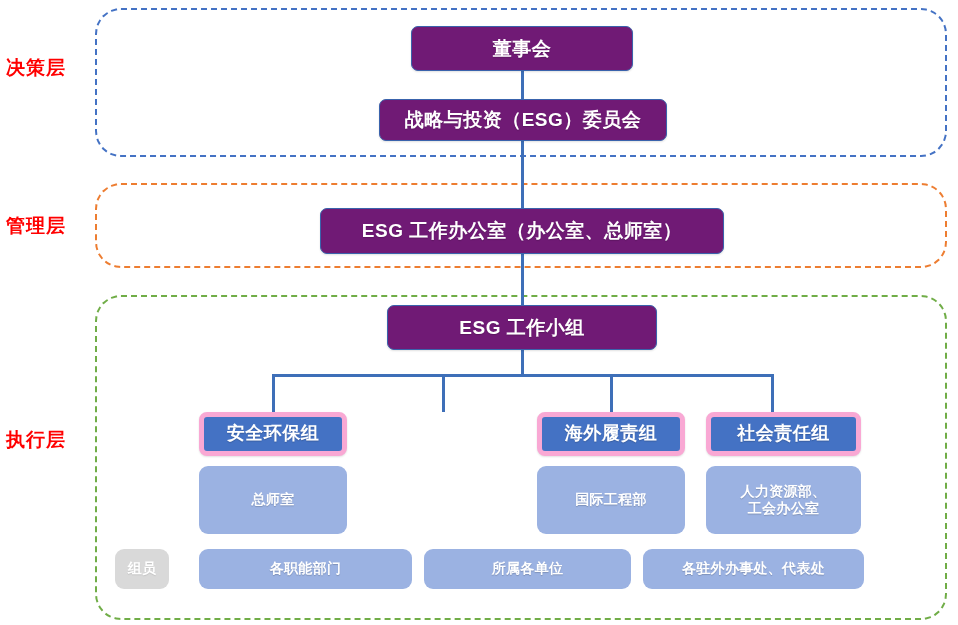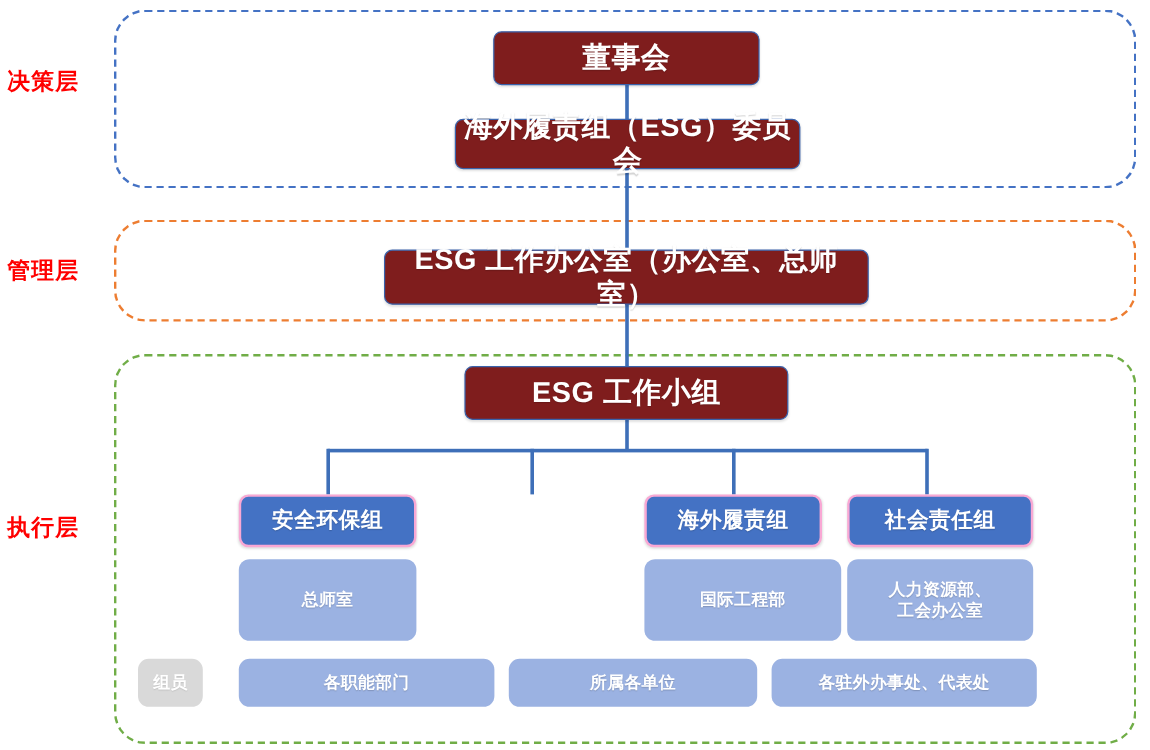--- a/index.html
+++ b/index.html
@@ -43,29 +43,29 @@
     display:flex;align-items:center;justify-content:center;
     text-align:center;
     color:#ffffff;
     font-weight:bold;
     border-radius:7px;
     line-height:1.22;
     text-shadow:0 1px 1px rgba(0,0,0,0.18);
     font-family:"Liberation Sans","DejaVu Sans",sans-serif;
   }
   .node-primary{
-    background:#7f1d1d;
+    background:#701a75;
     border:1px solid #3A63AC;
-    font-size:24px;
+    font-size:19px;
     letter-spacing:0.5px;
     box-shadow:0 1px 2px rgba(0,0,0,0.12);
   }
   .node-group{
     background:#4472C4;
-    border:2px solid #f9a8d4;
+    border:5px solid #f9a8d4;
     font-size:18px;
     letter-spacing:0.5px;
     border-radius:8px;
     box-shadow:0 1px 2px rgba(0,0,0,0.12);
   }
   .node-member{
     background:#9BB2E2;
     border:none;
     font-size:14px;
     border-radius:9px;
@@ -104,35 +104,35 @@
   <div class="line vline" style="left:521px;top:348px;height:28px;"></div>
   <div class="line hline" style="left:273px;top:374px;width:500px;"></div>
 
   <div class="line vline" style="left:272px;top:374px;height:38px;"></div>
   <div class="line vline" style="left:442px;top:374px;height:38px;"></div>
   <div class="line vline" style="left:610px;top:374px;height:38px;"></div>
   <div class="line vline" style="left:771px;top:374px;height:38px;"></div>
 
   <div class="node node-primary" style="left:411px;top:26px;width:222px;height:45px;">董事会</div>
 
-  <div class="node node-primary" style="left:379px;top:99px;width:288px;height:42px;">海外履责组（ESG）委员会</div>
+  <div class="node node-primary" style="left:379px;top:99px;width:288px;height:42px;">战略与投资（ESG）委员会</div>
 
   <div class="node node-primary" style="left:320px;top:208px;width:404px;height:46px;">ESG 工作办公室（办公室、总师室）</div>
 
   <div class="node node-primary" style="left:387px;top:305px;width:270px;height:45px;">ESG 工作小组</div>
 
   <div class="node node-rowlabel" style="left:115px;top:549px;width:54px;height:40px;">组员</div>
 
   <div class="node node-group" style="left:199px;top:412px;width:148px;height:44px;">安全环保组</div>
   <div class="node node-member two-line" style="left:199px;top:466px;width:148px;height:68px;">总师室</div>
   <div class="node node-member" style="left:199px;top:549px;width:213px;height:40px;">各职能部门</div>
 
   <div class="node node-member" style="left:424px;top:549px;width:207px;height:40px;">所属各单位</div>
 
   <div class="node node-group" style="left:537px;top:412px;width:148px;height:44px;">海外履责组</div>
-  <div class="node node-member two-line" style="left:537px;top:466px;width:164px;height:68px;">国际工程部</div>
+  <div class="node node-member two-line" style="left:537px;top:466px;width:148px;height:68px;">国际工程部</div>
   <div class="node node-member" style="left:643px;top:549px;width:221px;height:40px;">各驻外办事处、代表处</div>
 
   <div class="node node-group" style="left:706px;top:412px;width:155px;height:44px;">社会责任组</div>
   <div class="node node-member two-line" style="left:706px;top:466px;width:155px;height:68px;">人力资源部、
 工会办公室</div>
 
 </div>
 
 </body></html>

